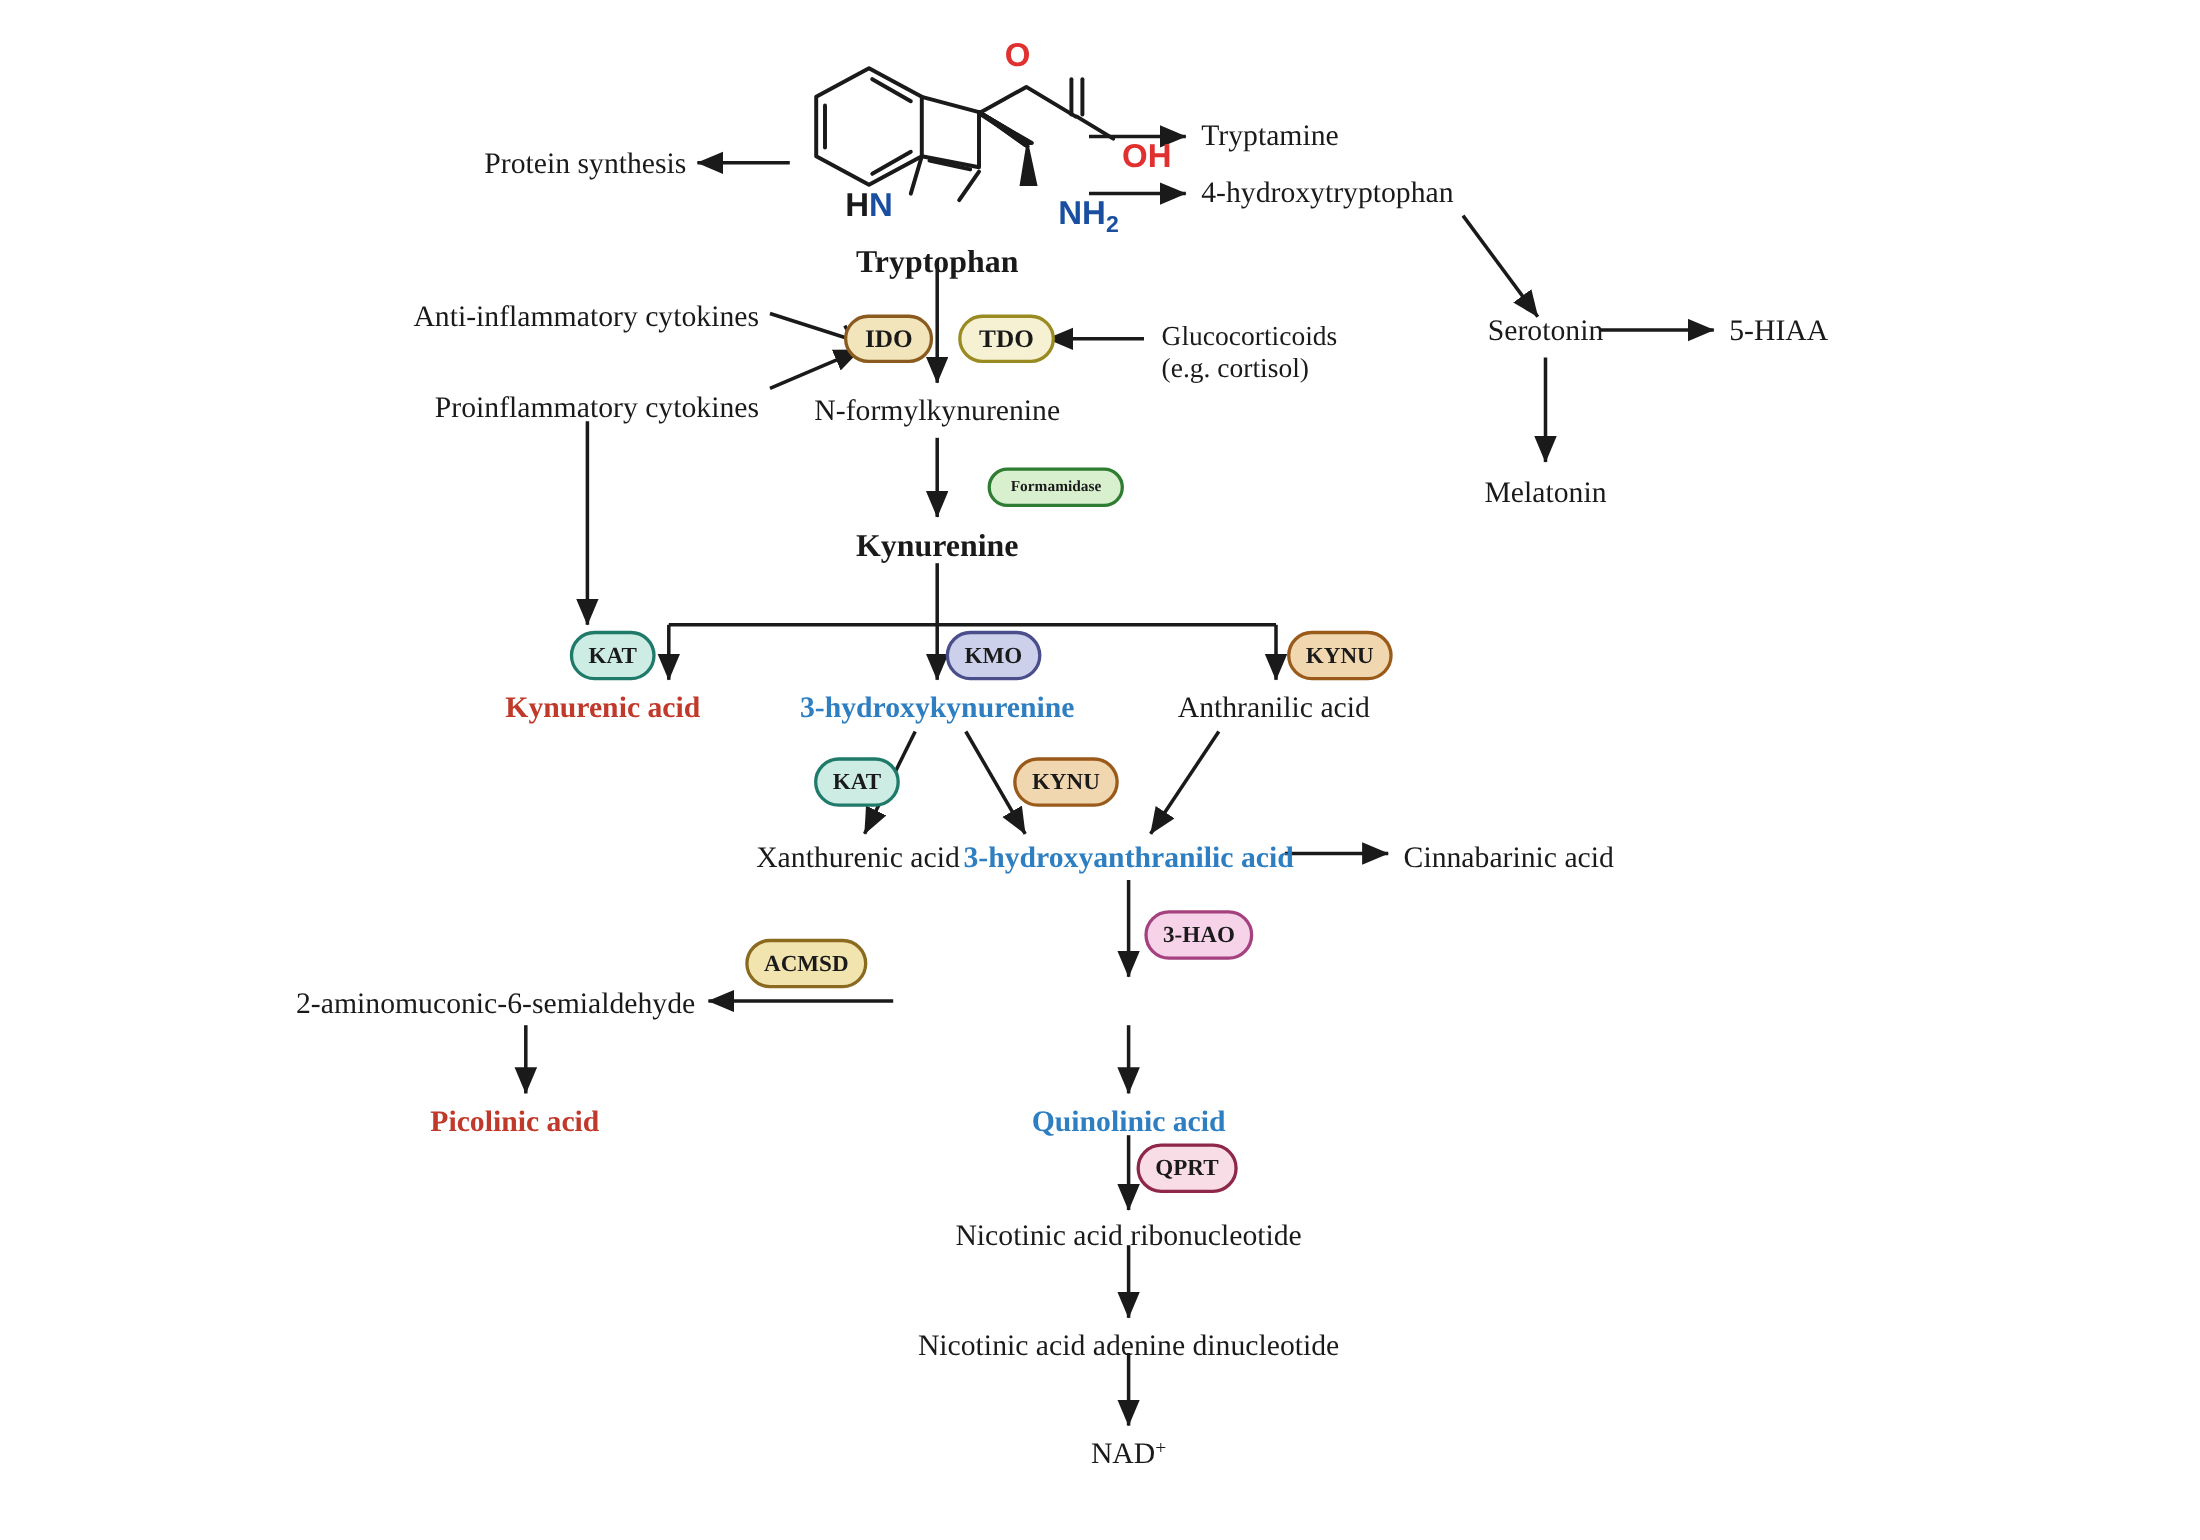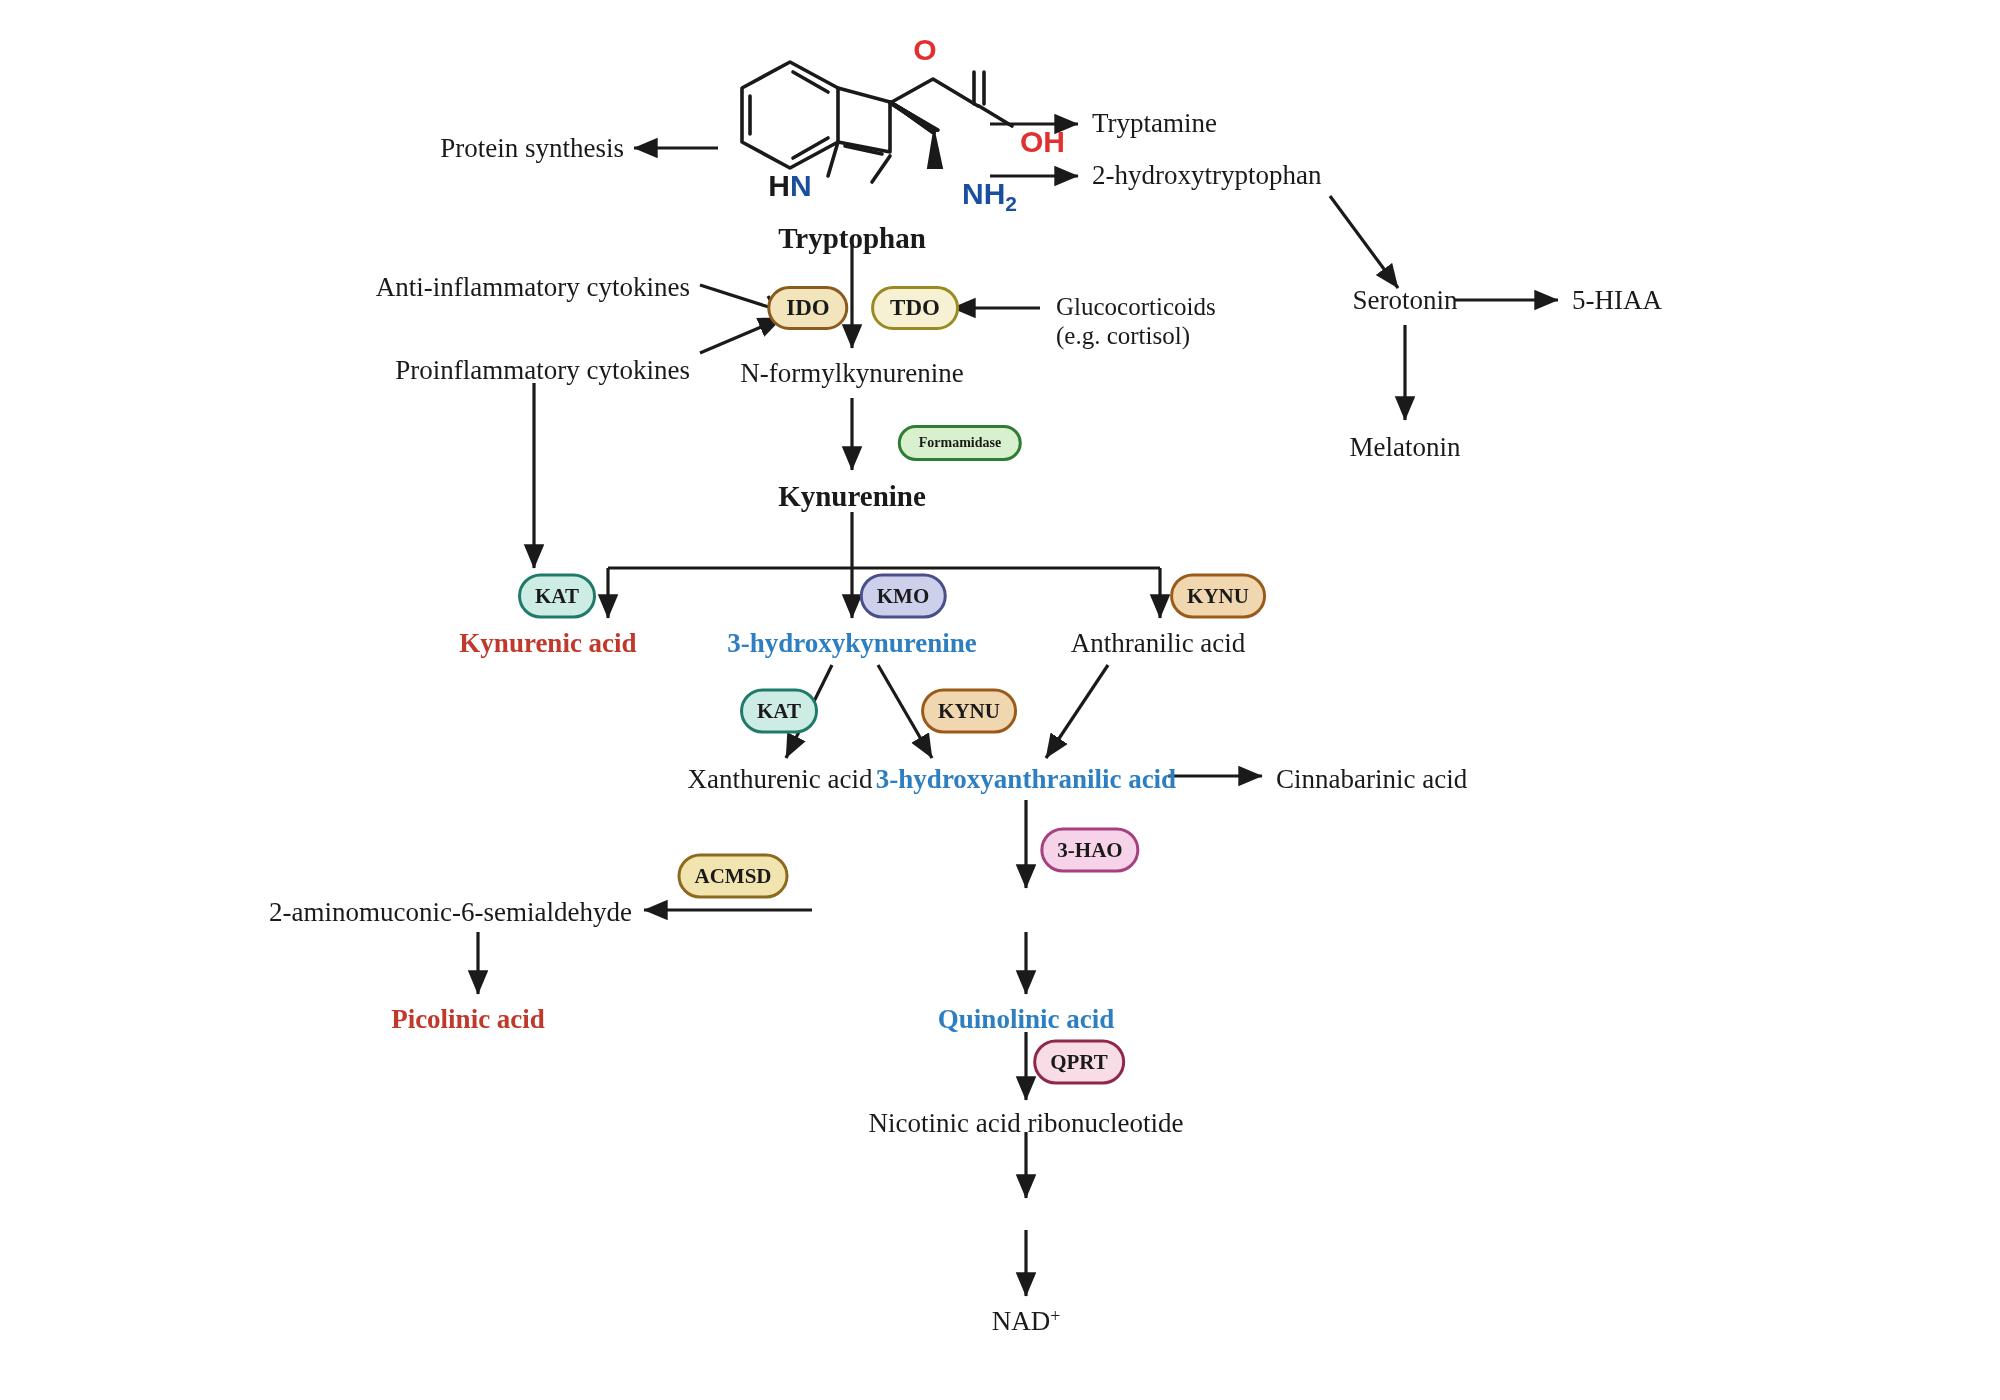--- a/index.html
+++ b/index.html
@@ -144,21 +144,21 @@
     </text>
     <text x="962" y="204" font-family="Liberation Sans, sans-serif" font-size="30" font-weight="bold" fill="#1a4fa0">NH<tspan font-size="21" dy="7">2</tspan></text>
     <text x="925" y="60" font-family="Liberation Sans, sans-serif" font-size="30" font-weight="bold" fill="#e03030" text-anchor="middle">O</text>
     <text x="1020" y="152" font-family="Liberation Sans, sans-serif" font-size="30" font-weight="bold" fill="#e03030">OH</text>
   </svg>
 
   <div class="node lbl rgt" style="left:624px;top:133px;">Protein synthesis</div>
 
   <div class="node lbl" style="left:1092px;top:108px;">Tryptamine</div>
 
-  <div class="node lbl" style="left:1092px;top:160px;">2-hydroxytryptophan</div>
+  <div class="node lbl" style="left:1092px;top:160px;">4-hydroxytryptophan</div>
 
   <div class="node bold ctr" style="left:852px;top:222px;">Tryptophan</div>
 
   <div class="node lbl ctr" style="left:1405px;top:285px;">Serotonin</div>
 
   <div class="node lbl" style="left:1572px;top:285px;">5-HIAA</div>
 
   <div class="node lbl ctr" style="left:1405px;top:432px;">Melatonin</div>
 
   <div class="node lbl rgt" style="left:690px;top:272px;">Anti-inflammatory cytokines</div>
@@ -188,20 +188,21 @@
 
   <div class="node lbl rgt" style="left:632px;top:897px;">2-aminomuconic-6-semialdehyde</div>
 
 
   <div class="node red ctr" style="left:468px;top:1004px;">Picolinic acid</div>
 
   <div class="node blue ctr" style="left:1026px;top:1004px;">Quinolinic acid</div>
 
   <div class="node lbl ctr" style="left:1026px;top:1108px;">Nicotinic acid ribonucleotide</div>
 
+  <div class="node lbl ctr" style="left:1026px;top:1208px;">Nicotinic acid adenine dinucleotide</div>
 
   <div class="node lbl ctr" style="left:1026px;top:1306px;">
     <span>NAD</span><sup>+</sup>
   </div>
 
   <div class="badge b-ido" style="left: 808px; top: 308px; background: rgb(242, 228, 187); border-color: rgb(138, 90, 30);">
     <span>IDO</span>
   </div>
 
   <div class="badge b-ido" style="left: 915px; top: 308px; background: rgb(246, 241, 210); border-color: rgb(154, 138, 34);">

